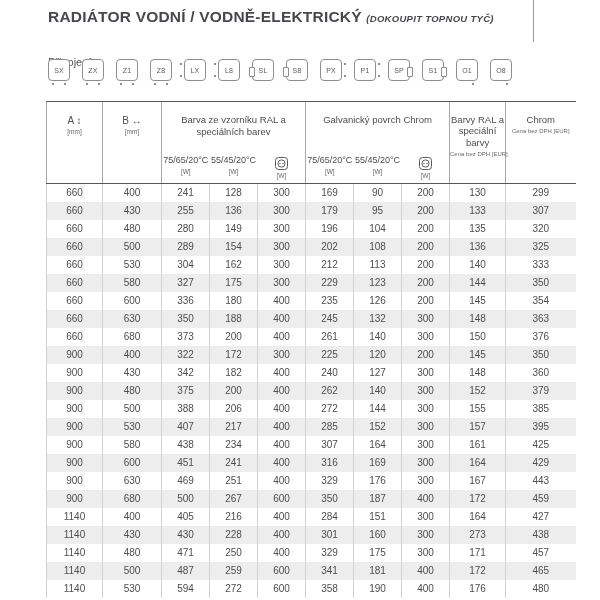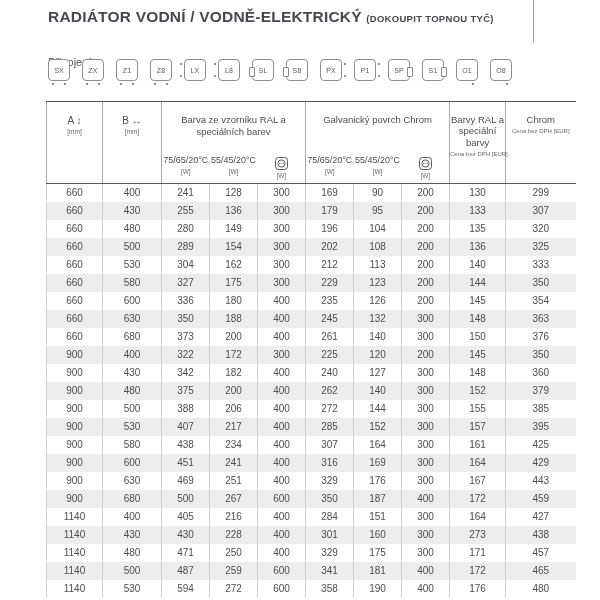--- a/index.html
+++ b/index.html
@@ -11,21 +11,21 @@
     color: #4d4d4d;
     overflow: hidden;
   }
 
   
   .page-title {
     position: absolute; left: 48px; top: 8px;
     font-size: 15.5px; font-weight: 700; color: #47474d; letter-spacing: .2px;
     white-space: nowrap;
   }
-  .page-title .suffix { font-size: 9.5px; font-weight: 700; letter-spacing: .3px; }
+  .page-title .suffix { font-size: 9.5px; font-weight: 700; letter-spacing: .3px; font-style: italic; }
   .top-divider { position: absolute; left: 533px; top: 0; width: 1px; height: 42px; background: #9a9aa0; }
   .connections-label { position: absolute; left: 48px; top: 56px; font-size: 11px; color: #55555a; }
 
   
   .connections-row { position: absolute; left: 48px; top: 59px; display: flex; gap: 12px; }
   .conn-box {
     position: relative; width: 22px; height: 22px;
     border: 1px solid #8d8d92; border-radius: 4px;
     display: flex; align-items: center; justify-content: center;
     font-size: 7px; color: #5a5a5f; letter-spacing: .2px;

